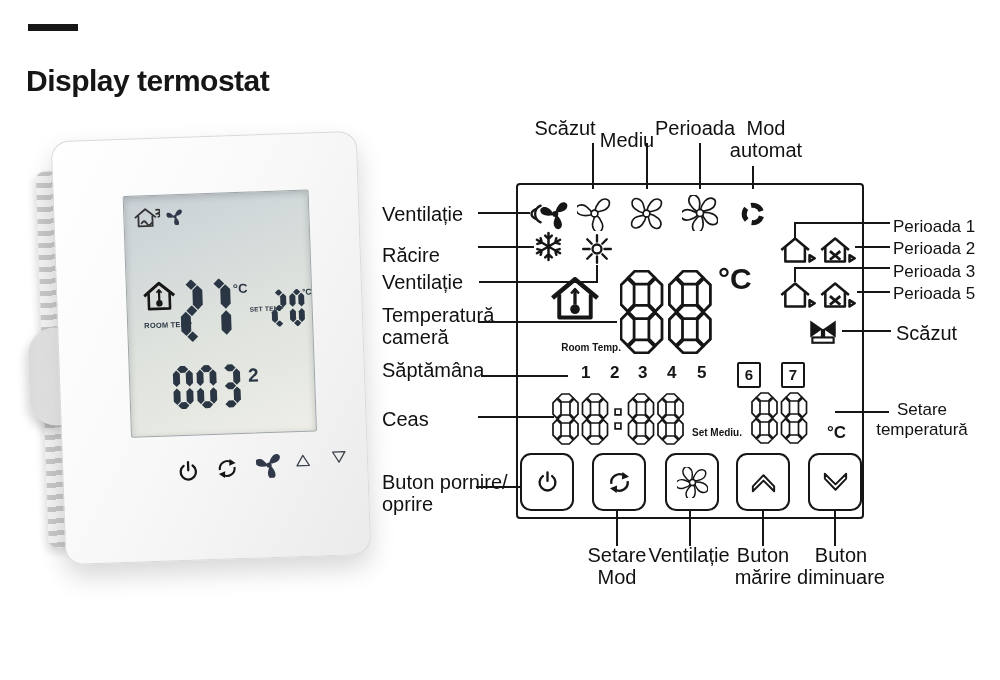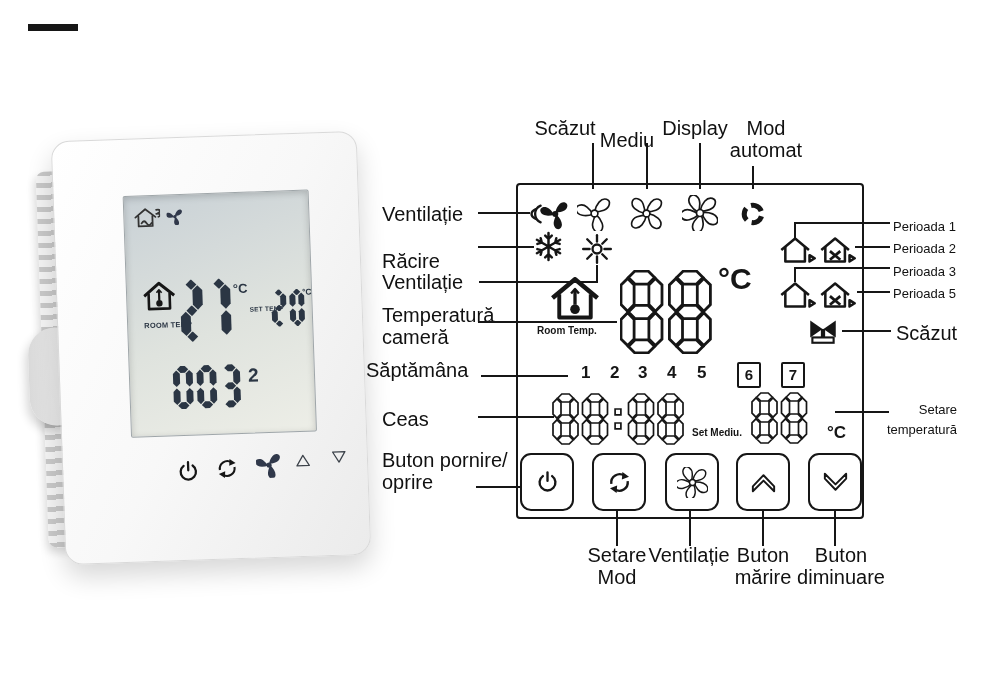--- a/index.html
+++ b/index.html
@@ -7,21 +7,21 @@
          font-family:"Liberation Sans","DejaVu Sans",sans-serif;color:#161616;}
   
   .title-dash{position:absolute;left:28px;top:24px;width:50px;height:7px;background:#161616;}
   .page-title{position:absolute;left:26px;top:44px;font-size:30px;font-weight:bold;letter-spacing:-0.5px;}
   
   .hline{position:absolute;height:2px;background:#161616;}
   .vline{position:absolute;width:2px;background:#161616;}
   
   .lbl{position:absolute;font-size:20px;line-height:22px;white-space:pre-line;color:#111;}
   .lbl.center{transform:translateX(-50%);text-align:center;}
-  .lbl.small{font-size:13px;line-height:20px;text-align:right;}
+  .lbl.small{font-size:17px;line-height:20px;}
   
   .dg-rect{position:absolute;left:516px;top:183px;width:344px;height:332px;border:2.4px solid #161616;border-radius:4px;background:#fff;}
   .btn{position:absolute;width:50px;height:54px;border:2.4px solid #161616;border-radius:11px;background:#fff;
        display:flex;align-items:center;justify-content:center;}
   .weeknum{position:absolute;font-weight:bold;font-size:17px;}
   .weekbox{position:absolute;width:20px;height:22px;border:2px solid #161616;border-radius:2px;
            font-weight:bold;font-size:15px;text-align:center;line-height:22px;}
   .tinytext{position:absolute;font-weight:bold;font-size:10px;}
   .deg-big{position:absolute;font-weight:bold;font-size:30px;}
   .deg-small{position:absolute;font-weight:bold;font-size:17px;}
@@ -184,20 +184,21 @@
     <path d="M10 -8 c4 -1 5 2 2 3"></path>
           <path d="M10 -4 c4 -1 5 2 2 3"></path>
         </g>
       </symbol>
 </defs>
 </svg>
 
 <div class="stage">
 
   <div class="title-dash"></div>
+  <h1 class="page-title">Display termostat</h1>
 
   <div class="device">
     <div class="fins"></div>
     <div class="knob"></div>
     <div class="face"></div>
     <div class="lcd">
       <span class="icon" style="left:8px;top:10px"><svg width="28" height="24">
             <use href="#houseCoil" xlink:href="#houseCoil"></use>
           </svg></span>
       <span class="icon" style="left:42px;top:13px"><svg width="17" height="17">
@@ -268,36 +269,36 @@
         </svg></span>
     <span class="icon" style="left:266px;top:314px"><svg width="22" height="22">
           <use href="#triD" xlink:href="#triD"></use>
         </svg></span>
   </div>
 
   <div class="dg-rect"></div>
 
   <div class="lbl center" style="left:565px;top:117px">Scăzut</div>
   <div class="lbl center" style="left:627px;top:129px">Mediu</div>
-  <div class="lbl center" style="left:695px;top:117px">Display</div>
+  <div class="lbl center" style="left:695px;top:117px">Perioada</div>
   <div class="lbl center" style="left:766px;top:117px">Mod
 automat</div>
   <div class="vline" style="left:592px;top:143px;height:46px"></div>
   <div class="vline" style="left:646px;top:143px;height:46px"></div>
   <div class="vline" style="left:699px;top:143px;height:46px"></div>
   <div class="vline" style="left:752px;top:166px;height:23px"></div>
 
   <div class="lbl" style="left:382px;top:203px">Ventilație</div>
-  <div class="lbl" style="left:382px;top:250px">Răcire</div>
+  <div class="lbl" style="left:382px;top:244px">Răcire</div>
   <div class="lbl" style="left:382px;top:271px">Ventilație</div>
   <div class="lbl" style="left:382px;top:304px">Temperatură
 cameră</div>
-  <div class="lbl" style="left:366px;top:359px">Săptămâna</div>
+  <div class="lbl" style="left:382px;top:359px">Săptămâna</div>
   <div class="lbl" style="left:382px;top:408px">Ceas</div>
-  <div class="lbl" style="left:382px;top:449px">Buton pornire/
+  <div class="lbl" style="left:382px;top:471px">Buton pornire/
 oprire</div>
   <div class="hline" style="left:478px;top:212px;width:52px"></div>
   <div class="hline" style="left:478px;top:246px;width:56px"></div>
   <div class="hline" style="left:479px;top:281px;width:119px"></div>
   <div class="vline" style="left:596px;top:265px;height:17px"></div>
   <div class="hline" style="left:478px;top:321px;width:139px"></div>
   <div class="hline" style="left:481px;top:375px;width:87px"></div>
   <div class="hline" style="left:478px;top:416px;width:76px"></div>
   <div class="hline" style="left:476px;top:486px;width:45px"></div>
 
@@ -334,21 +335,21 @@
       </svg></span>
   <span class="icon" style="left:532px;top:230px"><svg width="33" height="33">
         <use href="#snow" xlink:href="#snow"></use>
       </svg></span>
   <span class="icon" style="left:580px;top:232px"><svg width="34" height="34">
         <use href="#sun" xlink:href="#sun"></use>
       </svg></span>
   <span class="icon" style="left:551px;top:277px"><svg width="48" height="48">
         <use href="#houseT" xlink:href="#houseT"></use>
       </svg></span>
-  <div class="tinytext" style="left:537px;top:325px;width:84px;text-align:left">Room Temp.</div>
+  <div class="tinytext" style="left:537px;top:342px;width:84px;text-align:right">Room Temp.</div>
   <span class="icon" style="left:779px;top:235px"><svg width="38" height="30">
         <use href="#houseP" xlink:href="#houseP"></use>
       </svg></span>
   <span class="icon" style="left:819px;top:235px"><svg width="38" height="30">
         <use href="#housePX" xlink:href="#housePX"></use>
       </svg></span>
   <span class="icon" style="left:779px;top:280px"><svg width="38" height="30">
         <use href="#houseP" xlink:href="#houseP"></use>
       </svg></span>
   <span class="icon" style="left:819px;top:280px"><svg width="38" height="30">

